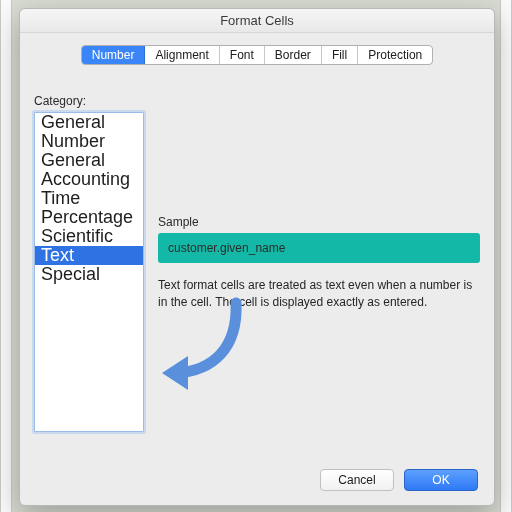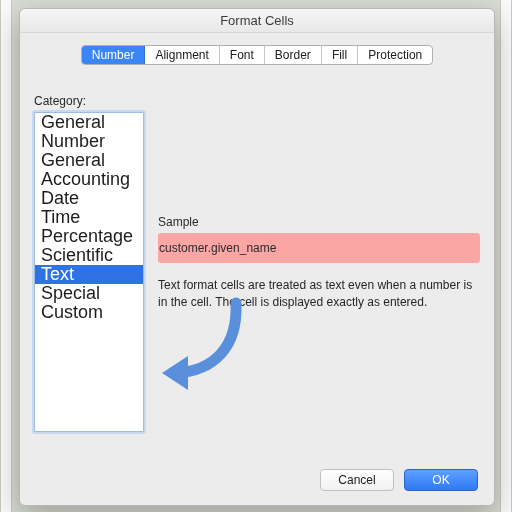--- a/index.html
+++ b/index.html
@@ -105,23 +105,23 @@
     color: #ffffff;
   }
   .right {
     flex: 1;
     display: flex;
     flex-direction: column;
     position: relative;
   }
   .sample-box {
     margin-top: 0px;
-    background: #fca5a5;
+    background: #14b8a6;
     border-radius: 3px;
-    padding: 8px 1px;
+    padding: 8px 10px;
     font-size: 12px;
     color: #2c2c2c;
   }
   .desc {
     margin-top: 14px;
     font-size: 12px;
     line-height: 1.4;
     color: #262626;
   }
   .arrow-svg {
@@ -177,27 +177,25 @@
   </div>
 
   <div class="content">
     <div class="left">
       <div class="label">Category:</div>
       <div class="listbox" id="category-list">
           <div class="list-item">General</div>
           <div class="list-item">Number</div>
           <div class="list-item">General</div>
           <div class="list-item">Accounting</div>
-          <div class="list-item">Date</div>
           <div class="list-item">Time</div>
           <div class="list-item">Percentage</div>
           <div class="list-item">Scientific</div>
           <div class="list-item selected">Text</div>
           <div class="list-item">Special</div>
-          <div class="list-item">Custom</div>
         </div>
     </div>
     <div class="right">
       <div class="label">Sample</div>
       <div class="sample-box">customer.given_name</div>
       <div class="desc">Text format cells are treated as text even when a number is in the cell.  The cell is displayed exactly as entered.</div>
 
       <svg class="arrow-svg" viewBox="0 0 110 110">
         <path d="M78 10 C 80 55, 55 78, 18 80" stroke="#5a8fdc" stroke-width="11" fill="none" stroke-linecap="round"></path>
         <polygon points="4,80 30,63 30,97" fill="#5a8fdc"></polygon>

